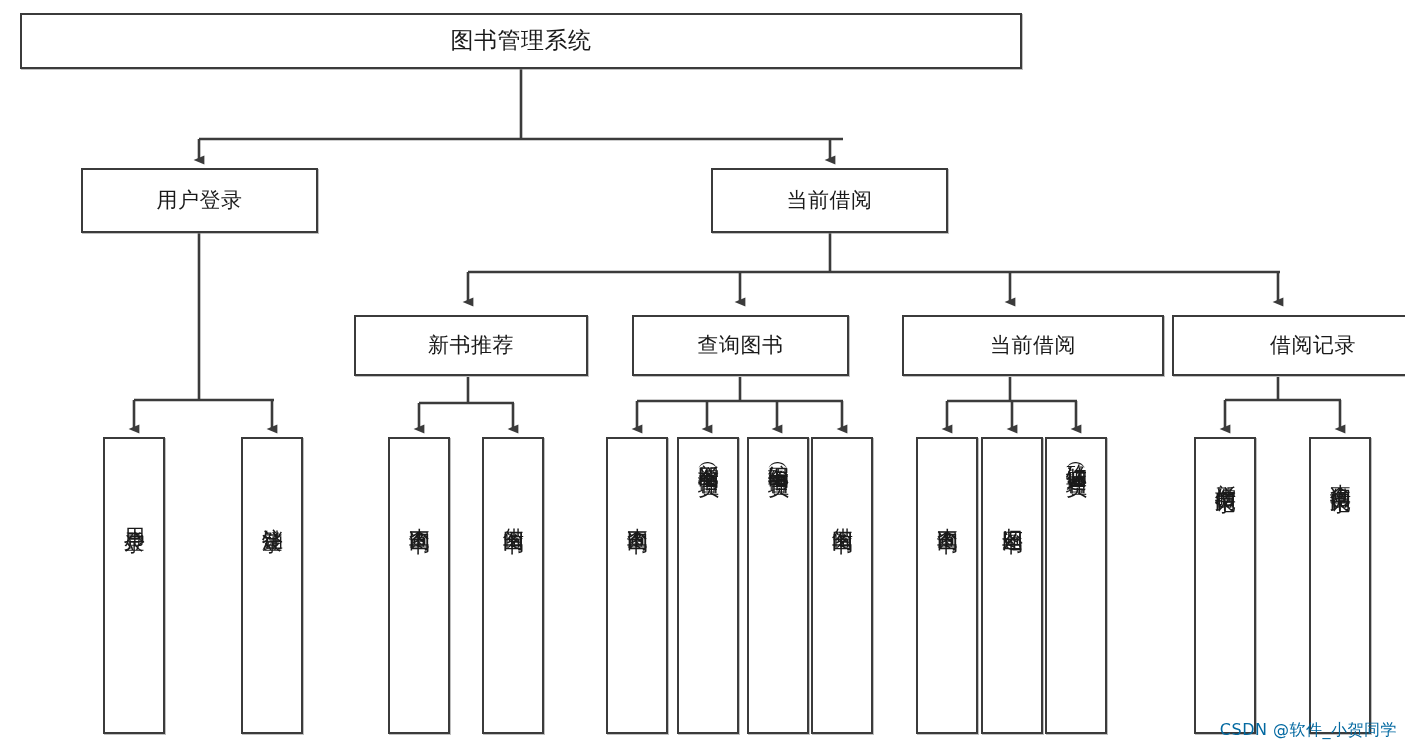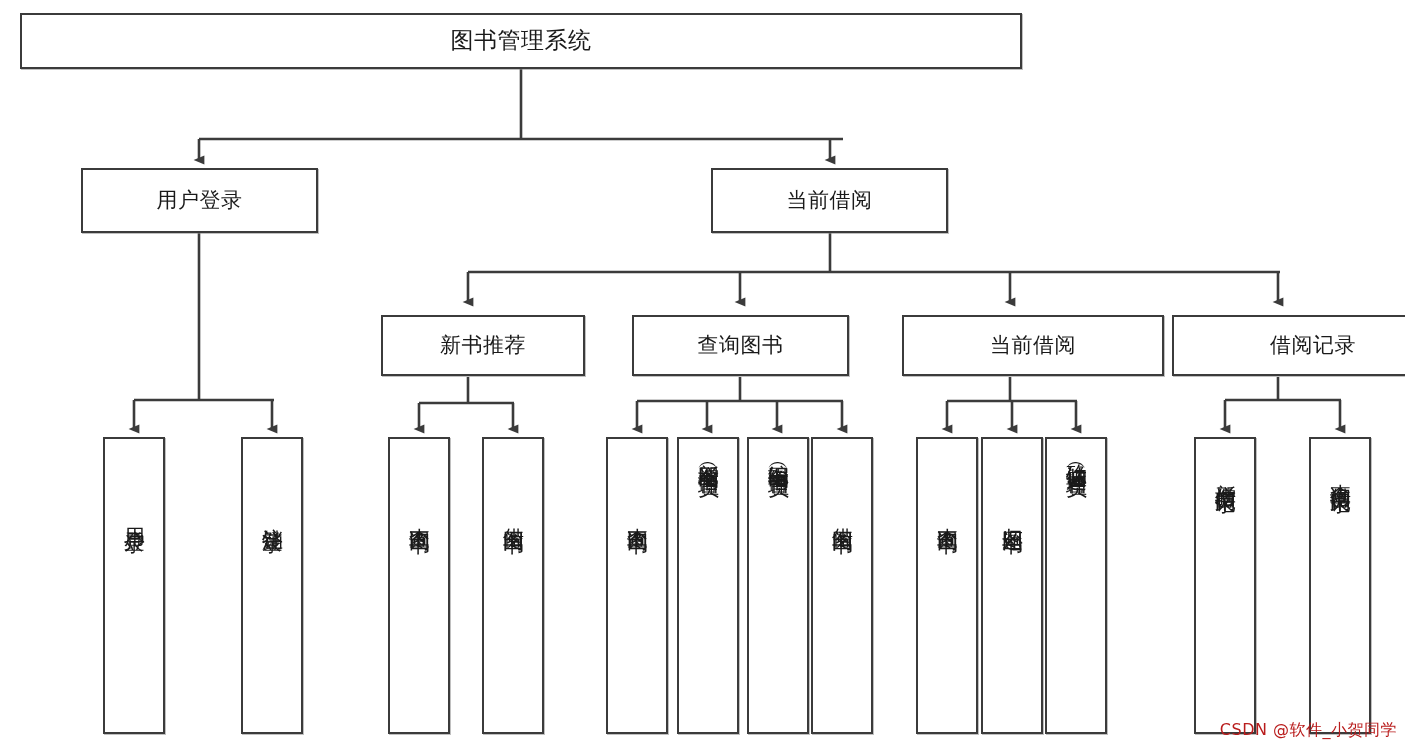--- a/index.html
+++ b/index.html
@@ -58,21 +58,21 @@
   }
   #node-root .lbl { font-size: 23px; }
   .lvl2 .lbl { font-size: 21px; }
   .lvl3 .lbl { font-size: 21px; }
   .leaf .lbl { font-size: 21px; }
   #watermark {
     position: absolute;
     right: 8px;
     bottom: 6px;
     font-size: 16px;
-    color: #b91c1c;
+    color: #0369a1;
     letter-spacing: 0.5px;
     white-space: nowrap;
     pointer-events: none;
   }
 </style>
 </head>
 <body>
 
 <div id="canvas">
 
@@ -131,21 +131,21 @@
     <span class="lbl">图书管理系统</span>
   </div>
 
   <div class="node h lvl2" style="left:81px; top:168px; width:237px; height:65px;">
     <span class="lbl">用户登录</span>
   </div>
   <div class="node h lvl2" style="left:711px; top:168px; width:237px; height:65px;">
     <span class="lbl">当前借阅</span>
   </div>
 
-  <div class="node h lvl3" style="left:381px; top:315px; width:204px; height:61px;">
+  <div class="node h lvl3" style="left:354px; top:315px; width:234px; height:61px;">
     <span class="lbl">新书推荐</span>
   </div>
   <div class="node h lvl3" style="left:632px; top:315px; width:217px; height:61px;">
     <span class="lbl">查询图书</span>
   </div>
   <div class="node h lvl3" style="left:902px; top:315px; width:262px; height:61px;">
     <span class="lbl">当前借阅</span>
   </div>
   <div class="node h lvl3" style="left:1172px; top:315px; width:253px; height:61px;padding-left:29px;">
     <span class="lbl">借阅记录</span>

